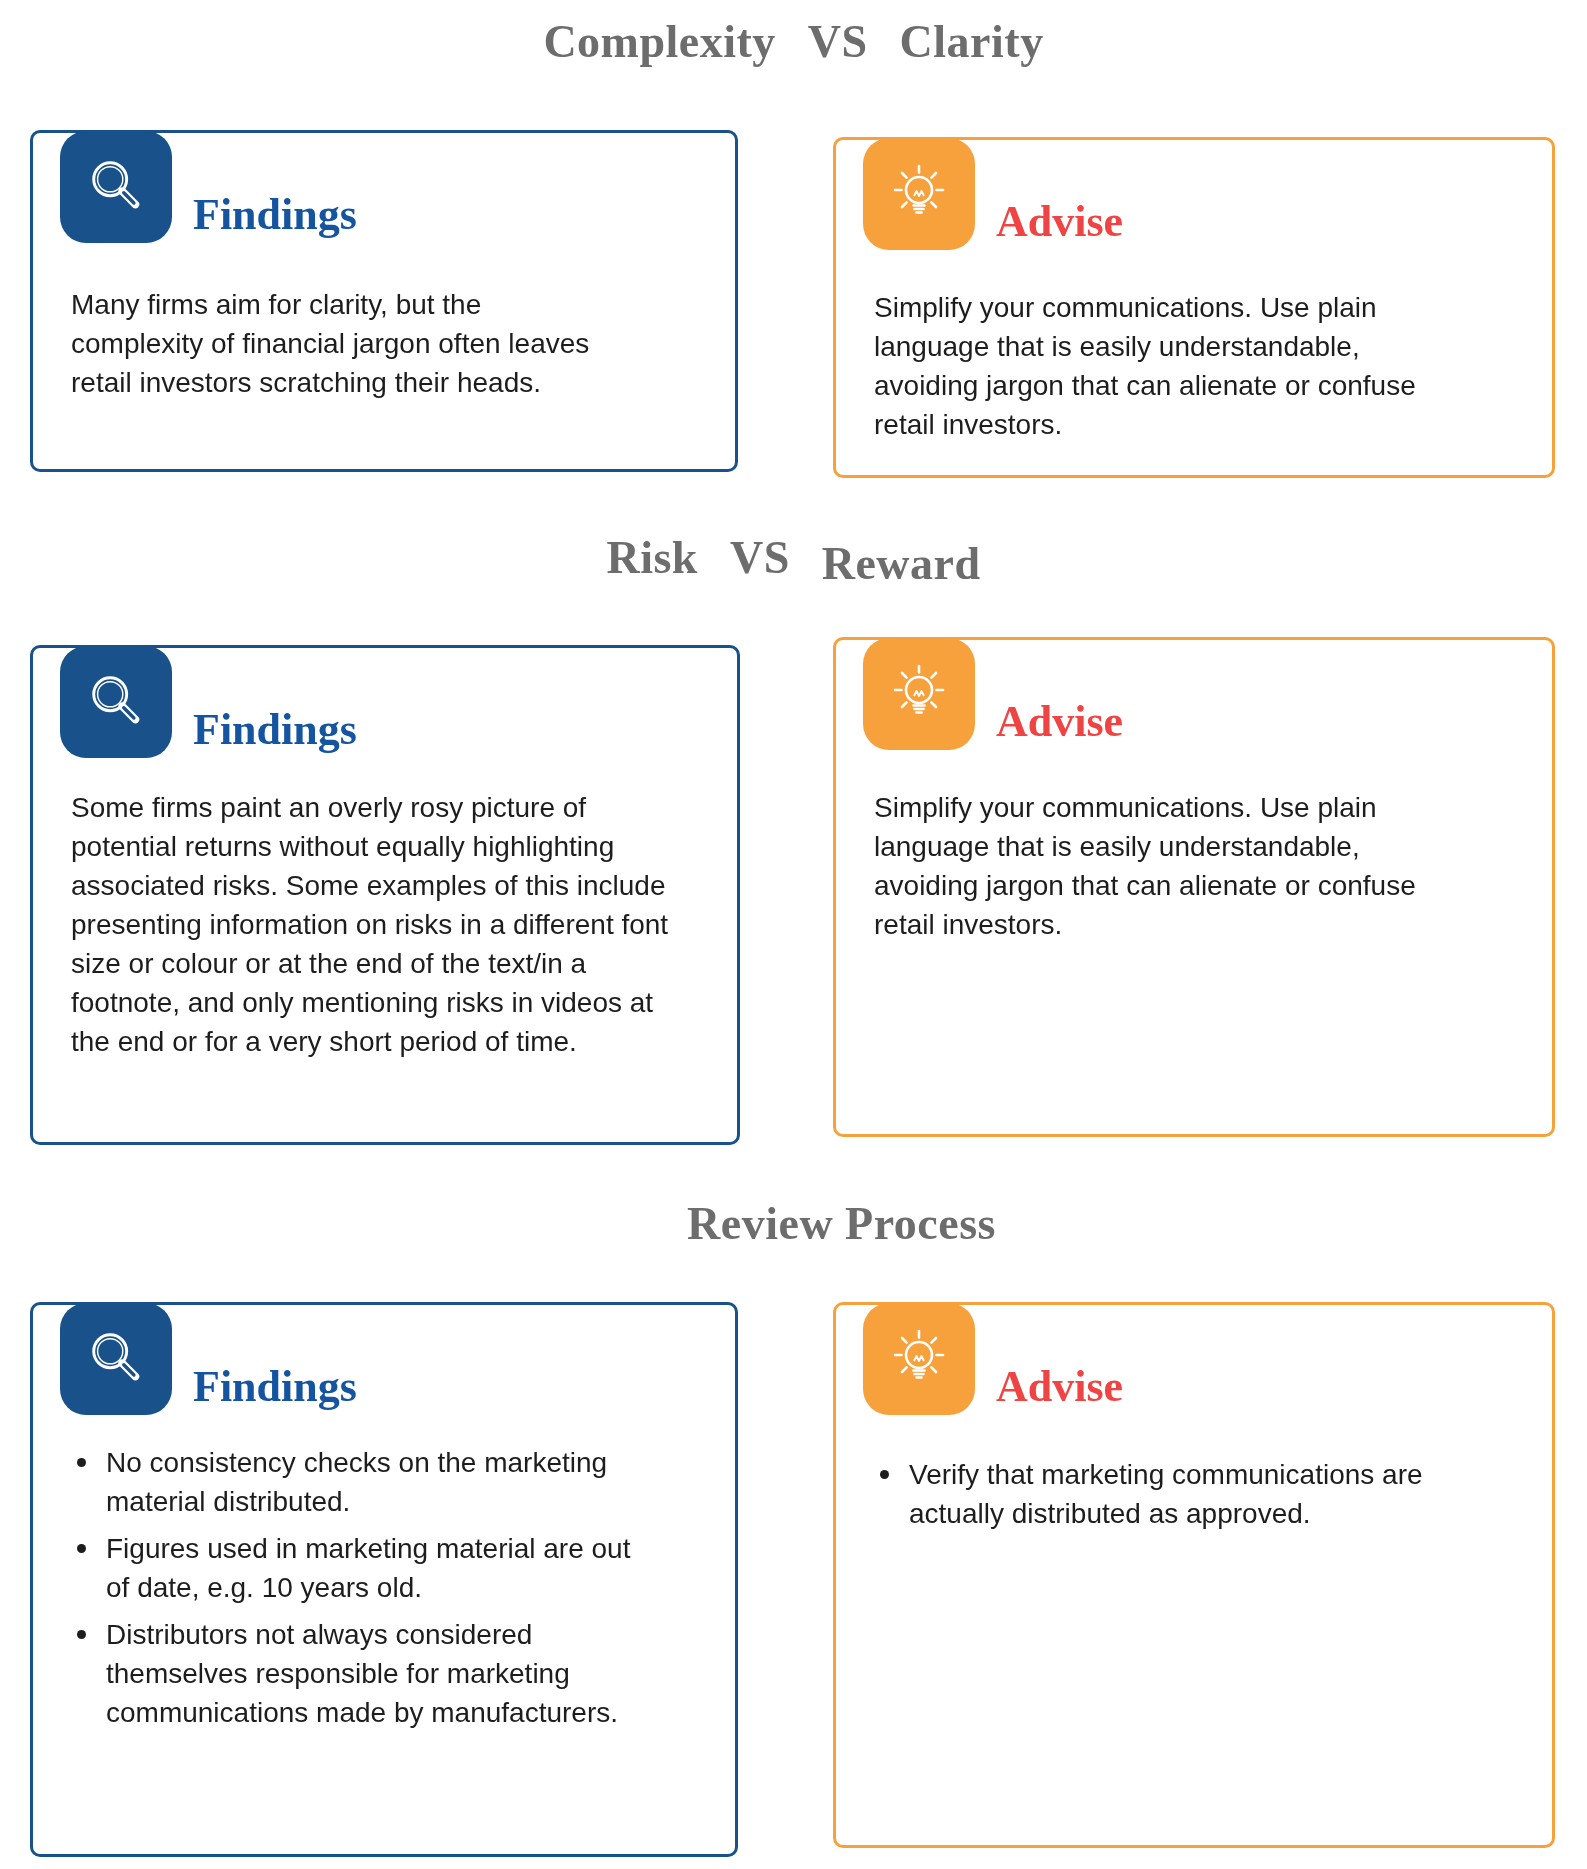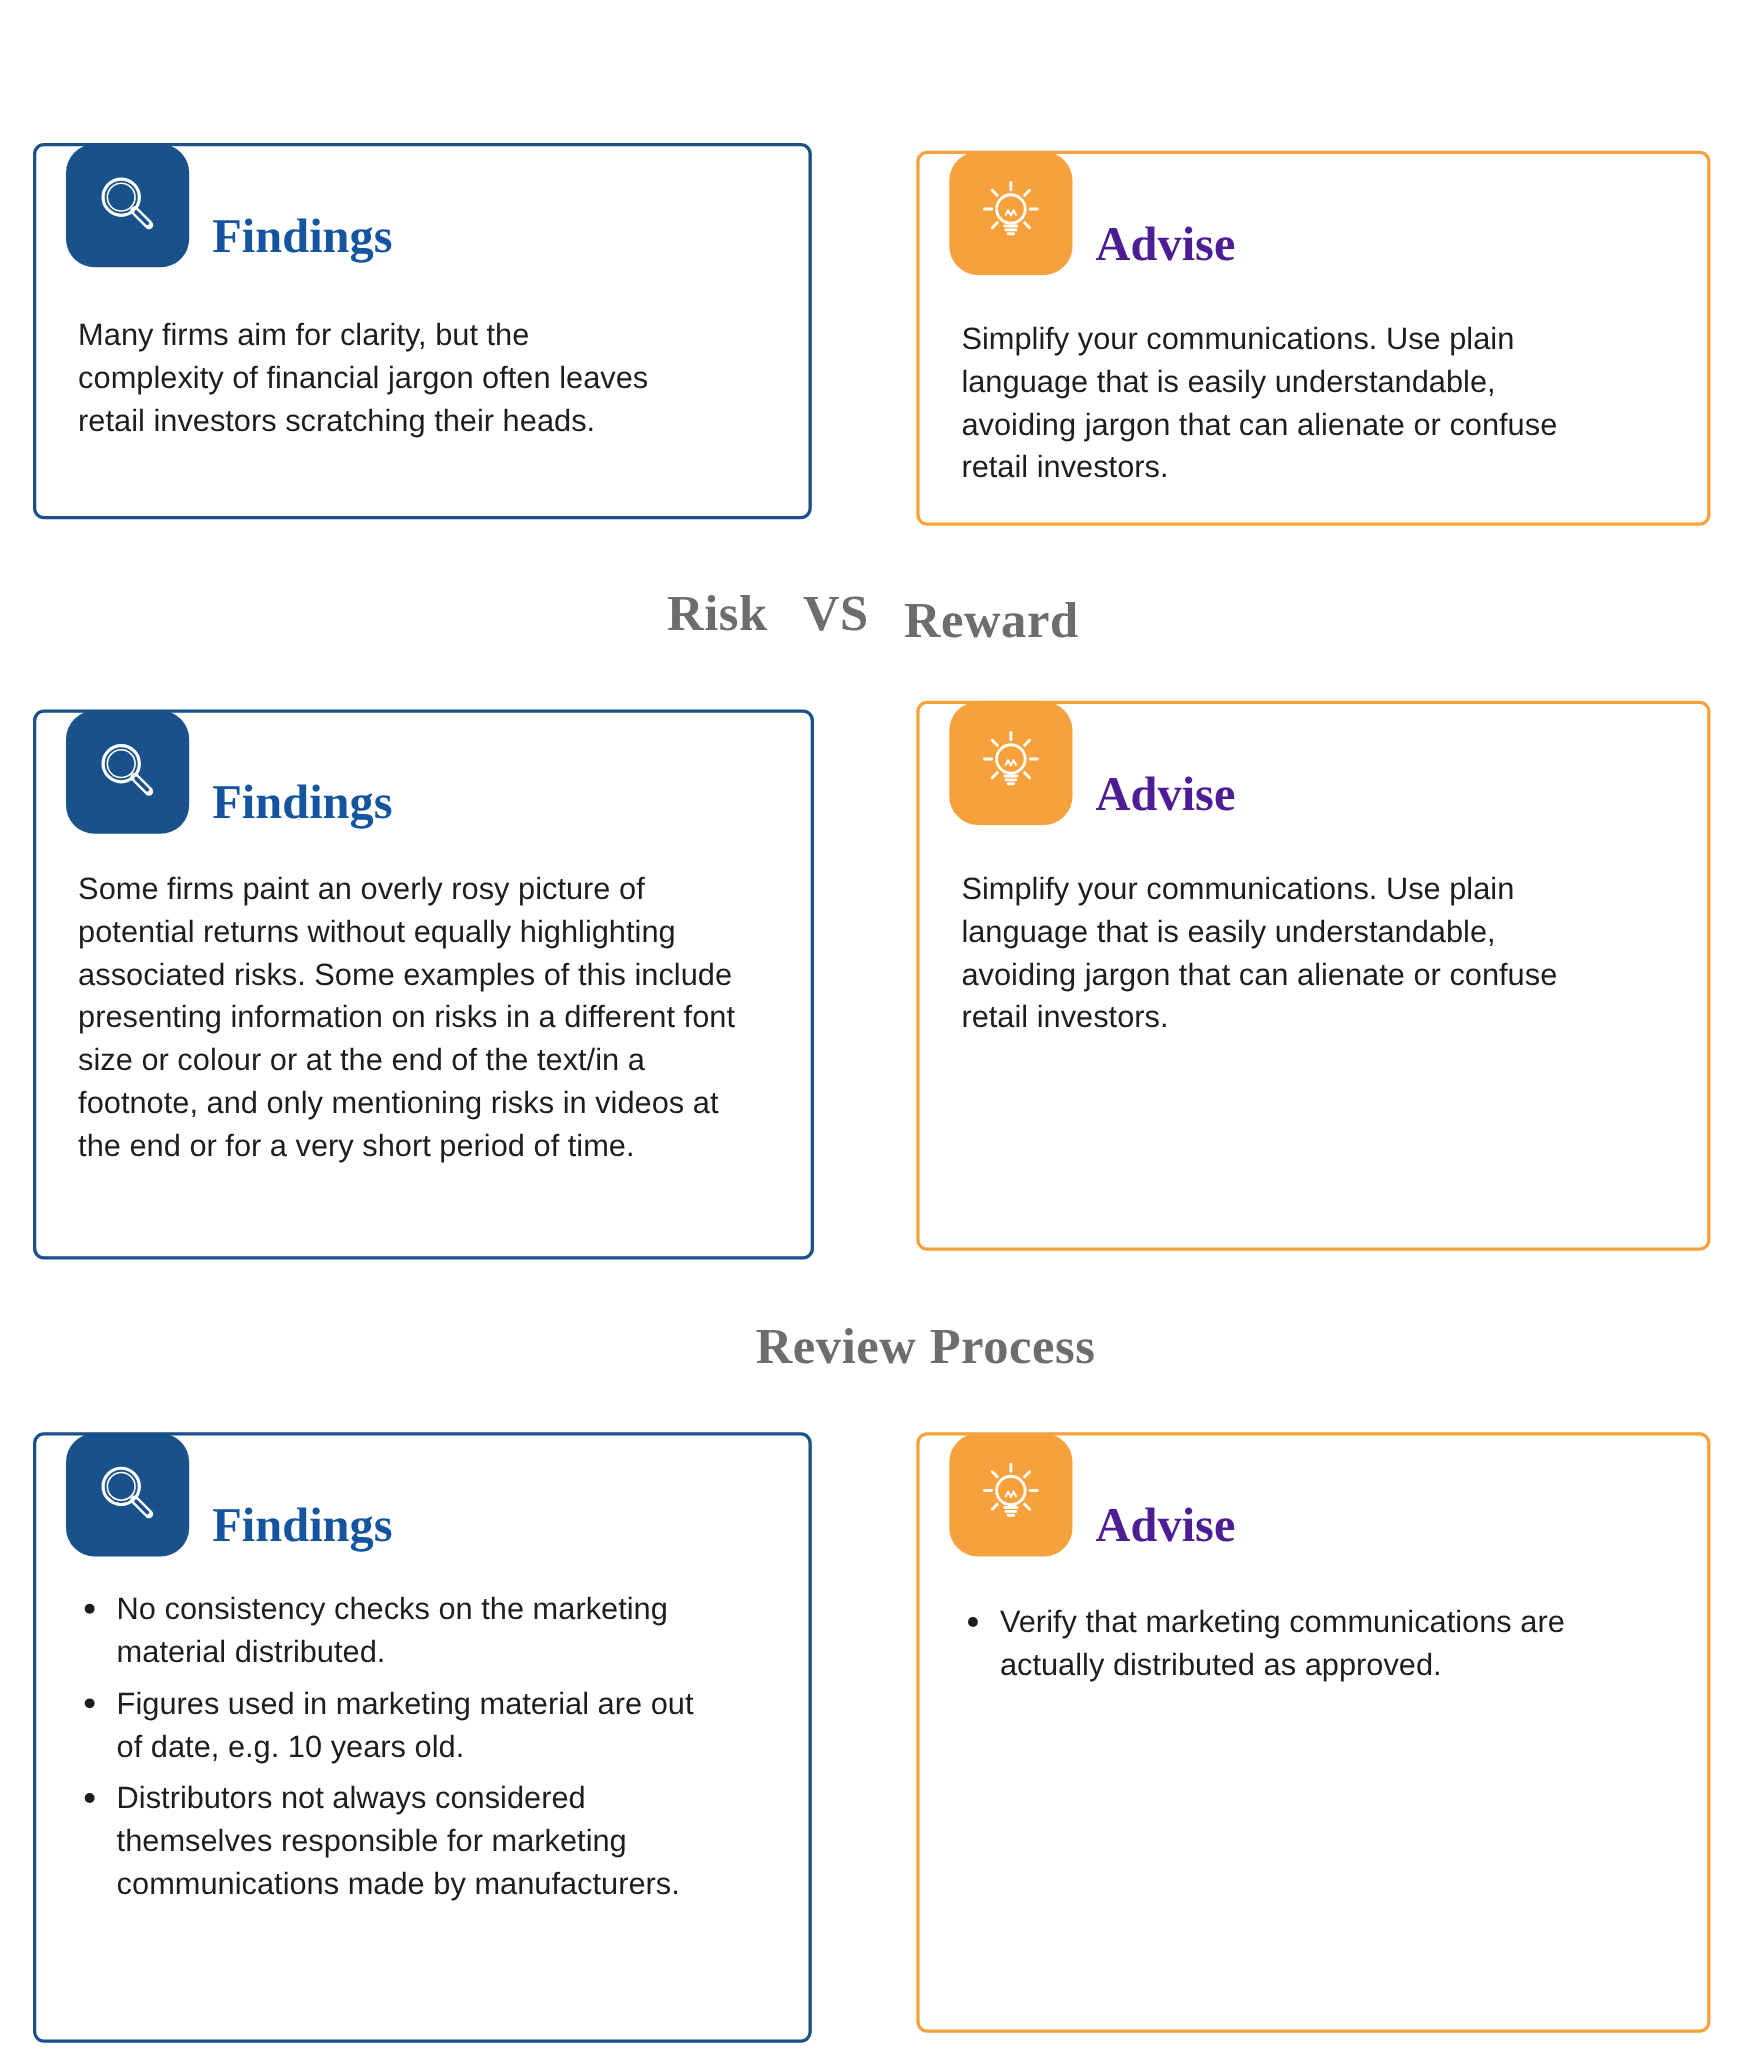--- a/index.html
+++ b/index.html
@@ -50,21 +50,21 @@
   .findings .icon-badge{background:#19518A;}
   .advise .icon-badge{background:#F6A13B;}
   
   .card-title{
     position:absolute;left:160px;top:56px;
     font-family:"Liberation Serif", serif;
     font-weight:bold;
     font-size:44px;line-height:1.2;
   }
   .findings .card-title{color:#15549F;}
-  .advise .card-title{color:#4c1d95;}
+  .advise .card-title{color:#ef4444;}
   
   .card-body{
     position:absolute;left:38px;
     font-size:28px;line-height:39px;
     color:#1D1D1D;
   }
   #card-1f .card-body{top:152px;width:545px;}
   #card-1a .card-body{top:148px;width:560px;}
   #card-2f .card-body{top:140px;width:620px;}
   #card-2a .card-body{top:148px;width:560px;}
@@ -87,20 +87,23 @@
     position:absolute;left:6px;top:15px;
     width:9px;height:9px;border-radius:50%;
     background:#1D1D1D;
   }
 </style>
 </head>
 <body>
 
 <div id="canvas">
 
+  <div class="heading" id="heading-1">
+    <span>Complexity</span><span class="vs">VS</span><span>Clarity</span>
+  </div>
 
   <div class="card findings" id="card-1f">
     <div class="icon-badge">
       <svg width="62" height="62" viewBox="0 0 64 64">
         <circle cx="26" cy="24" r="17" fill="none" stroke="#ffffff" stroke-width="3"></circle>
         <circle cx="26" cy="24" r="13" fill="none" stroke="#ffffff" stroke-width="1.5"></circle>
         <line x1="38.5" y1="36.5" x2="52" y2="50" stroke="#ffffff" stroke-width="8" stroke-linecap="round"></line>
         <line x1="40" y1="38" x2="50.5" y2="48.5" stroke="#19518A" stroke-width="3.5" stroke-linecap="round"></line>
       </svg>
     </div>

